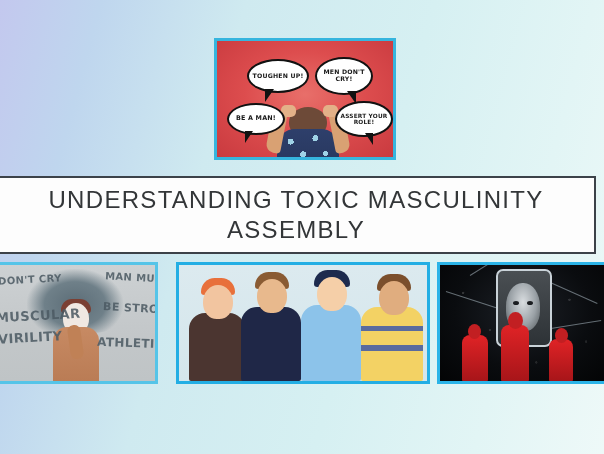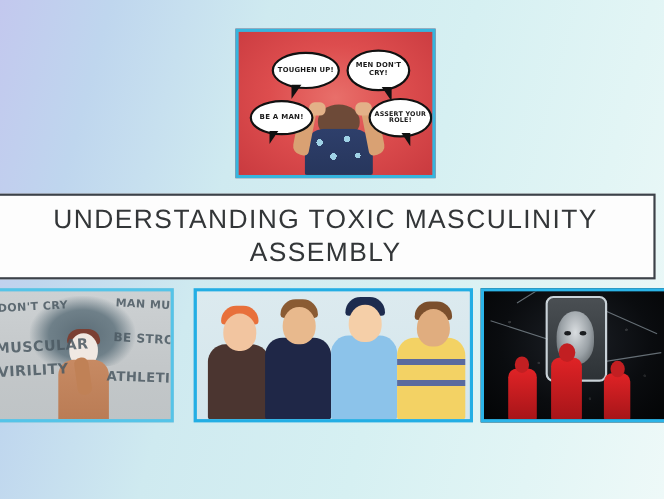--- a/index.html
+++ b/index.html
@@ -26,21 +26,21 @@
     background: #cfe3e8;
   }
   .photo .inner {
     position: absolute;
     inset: 0;
     overflow: hidden;
   }
 
   
   #img-speech {
-    left: 214px; top: 26px; width: 182px; height: 136px;
+    left: 214px; top: 38px; width: 182px; height: 122px;
     border: 3px solid #36b5de;
     background: #d94447;
   }
   #img-speech .inner {
     background:
       radial-gradient(ellipse at 50% 46%, #e86f6a 0%, #dd4d4e 48%, #c93a3f 100%);
   }
   .bubble {
     position: absolute;
     background: #ffffff;

